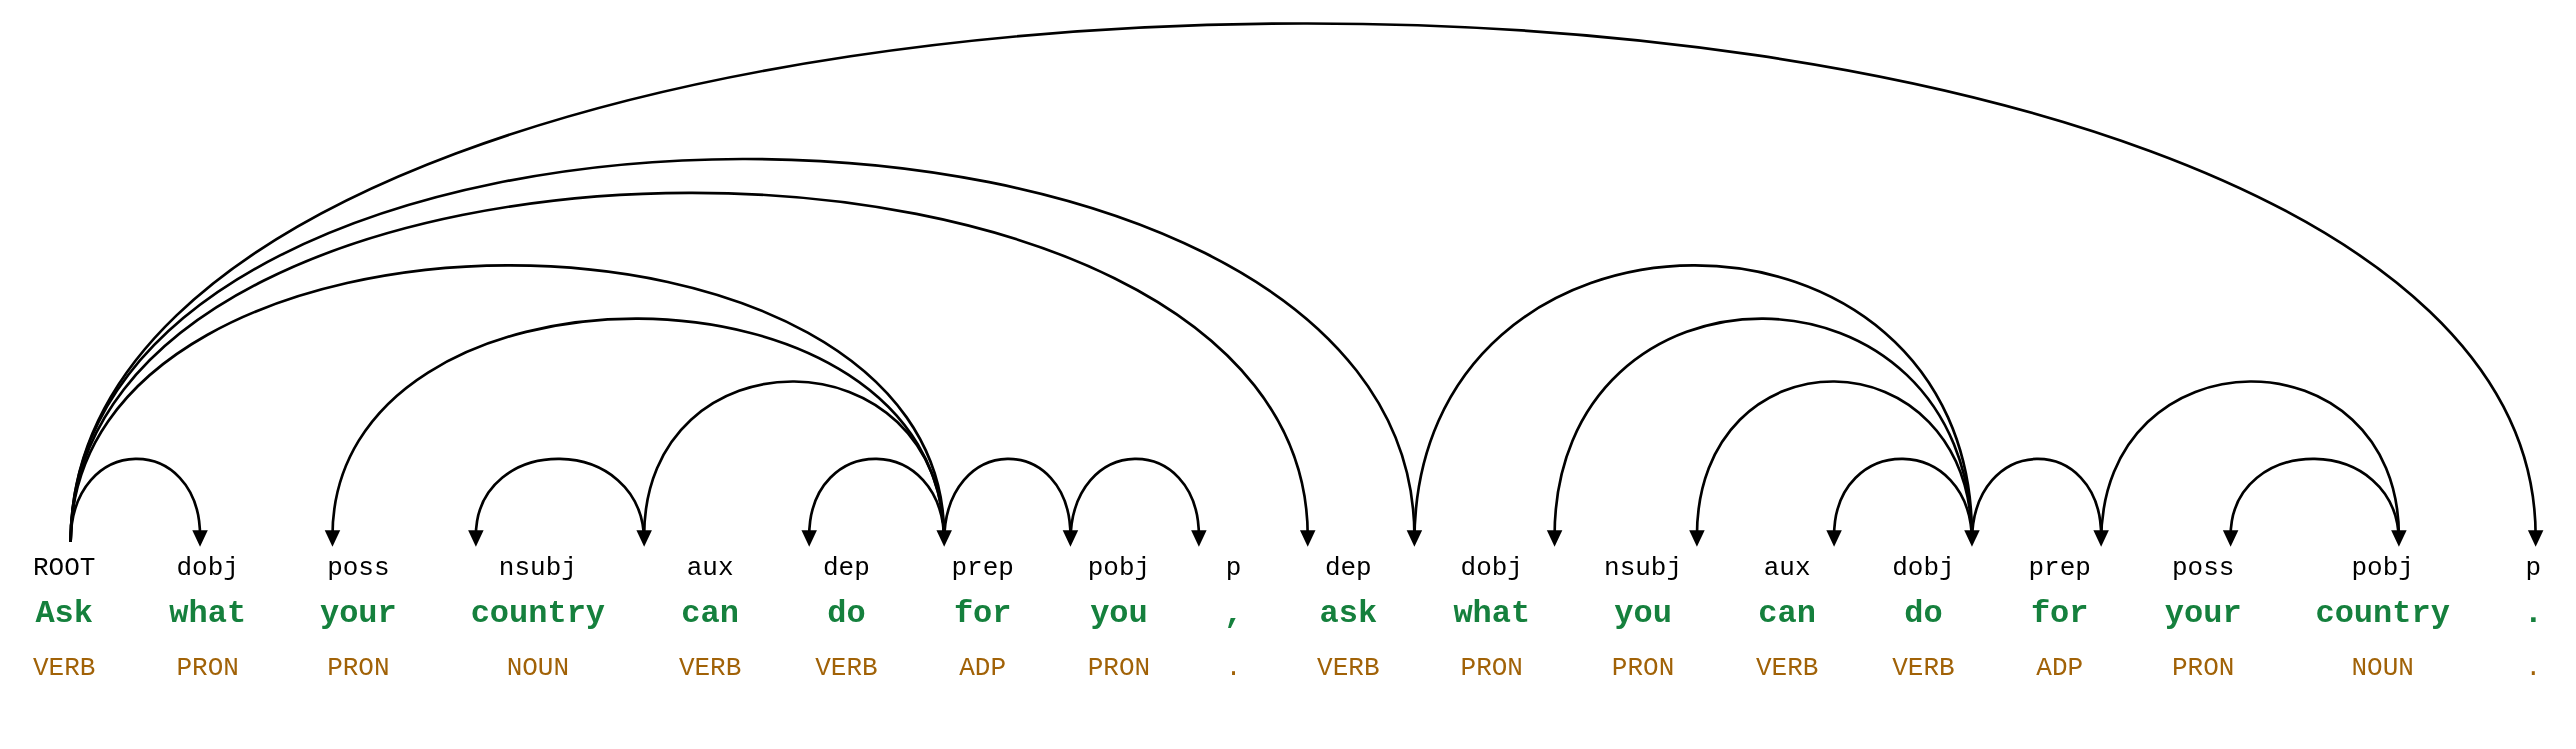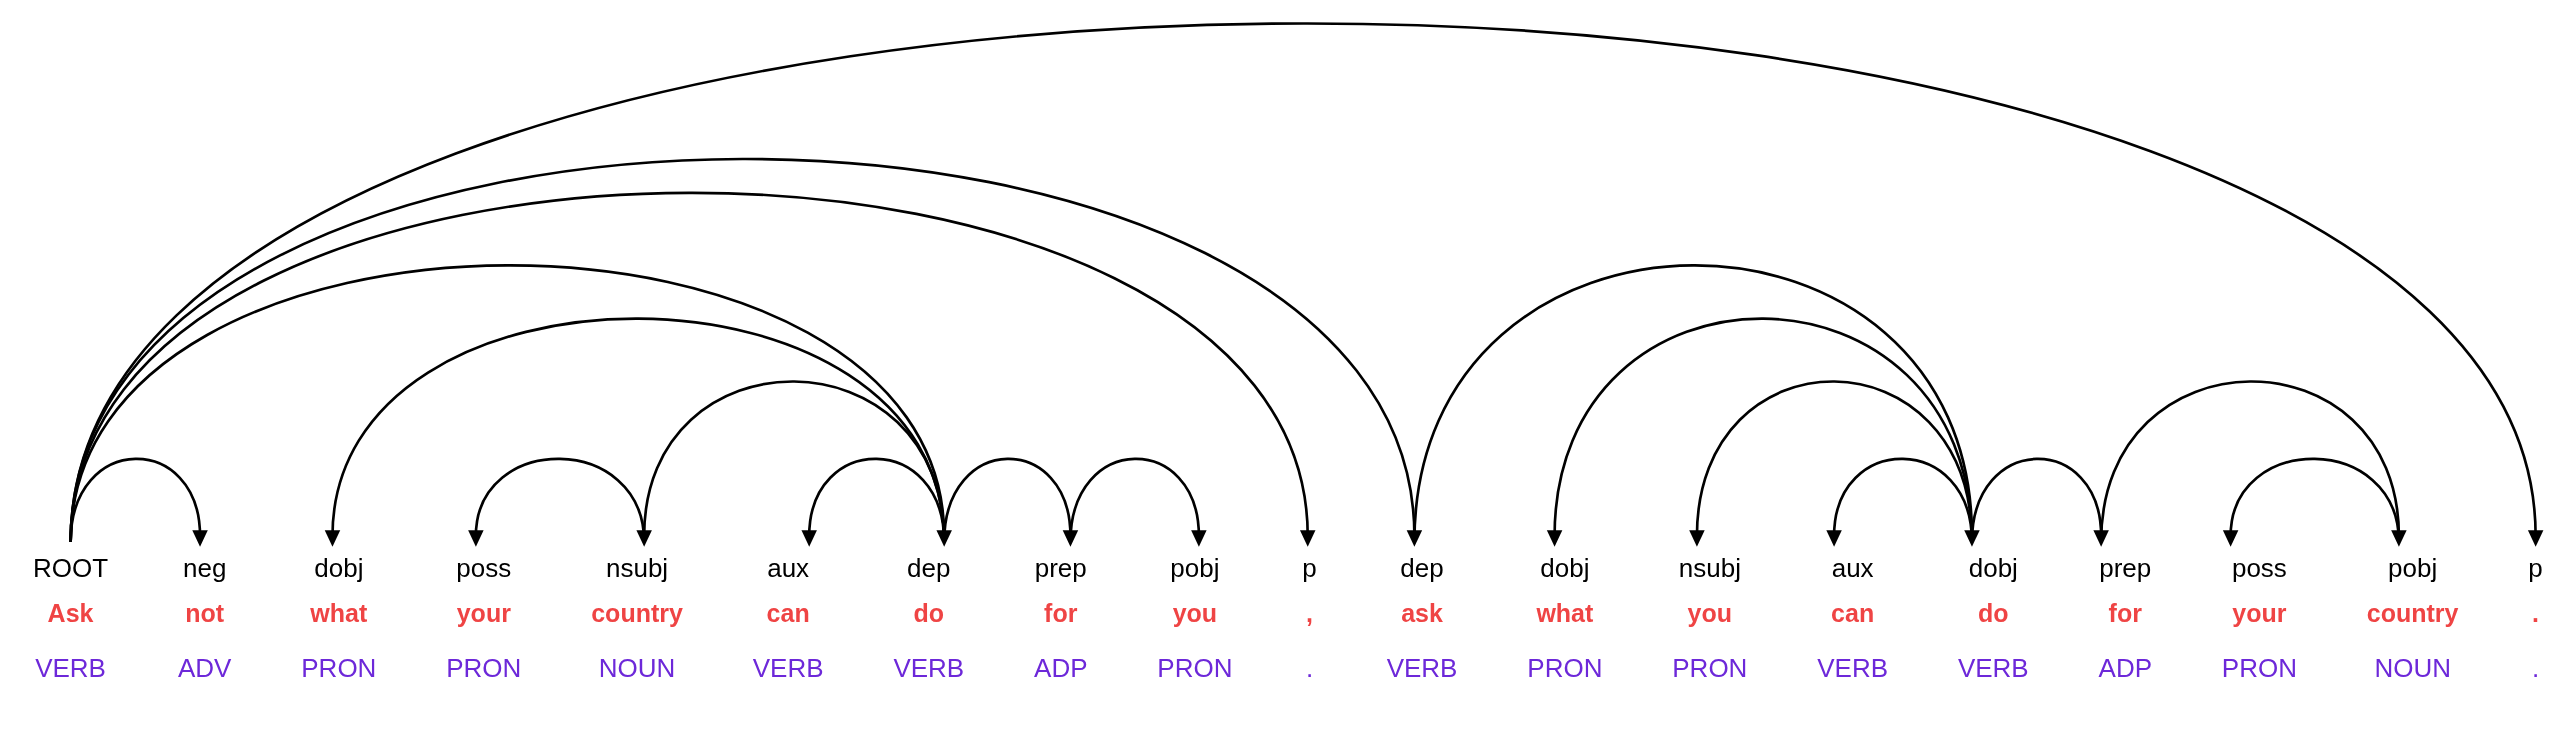--- a/index.html
+++ b/index.html
@@ -5,21 +5,21 @@
   html, body {
     margin: 0;
     padding: 0;
     background: #ffffff;
   }
   .stage {
     position: relative;
     width: 2576px;
     height: 678px;
     background: #ffffff;
-    font-family: Liberation Sans, sans-serif;
+    font-family: Liberation Mono, monospace;
     overflow: hidden;
   }
   #arcs {
     position: absolute;
     left: 0;
     top: 0;
   }
   .tokens {
     position: absolute;
     left: 33px;
@@ -34,31 +34,31 @@
     flex-direction: column;
     align-items: center;
   }
   .dep {
     font-size: 26px;
     line-height: 29px;
     color: #000000;
     white-space: nowrap;
   }
   .word {
-    font-size: 25px;
+    font-size: 32px;
     line-height: 41px;
     font-weight: bold;
-    color: #ef4444;
+    color: #15803d;
     margin-top: 9.7px;
     white-space: nowrap;
   }
   .pos {
     font-size: 26px;
     line-height: 29px;
-    color: #6d28d9;
+    color: #a16207;
     margin-top: 20px;
     white-space: nowrap;
   }
 </style>
 </head>
 <body>
 
 <div class="stage">
   <svg id="arcs" width="2576" height="750" viewBox="0 0 2662 775">
       <path d="M 73 560 C 73 446.6666666666667, 206.71875 446.6666666666667, 206.71875 554" fill="none" stroke="#000000" stroke-width="2.75"></path>
@@ -96,25 +96,20 @@
       <path d="M 73 560 C 73 33.33333333333337, 1461.625 33.33333333333337, 1461.625 554" fill="none" stroke="#000000" stroke-width="2.75"></path>
       <polygon points="1453.625,548 1469.625,548 1461.625,565" fill="#000000"></polygon>
       <path d="M 73 560 C 73 -153.33333333333337, 2620.296875 -153.33333333333337, 2620.296875 554" fill="none" stroke="#000000" stroke-width="2.75"></path>
       <polygon points="2612.296875,548 2628.296875,548 2620.296875,565" fill="#000000"></polygon>
     </svg>
   <div class="tokens" id="tokens">
       <div class="token">
         <div class="dep">ROOT</div>
         <div class="word">Ask</div>
         <div class="pos">VERB</div>
-      </div>
-      <div class="token">
-        <div class="dep">neg</div>
-        <div class="word">not</div>
-        <div class="pos">ADV</div>
       </div>
       <div class="token">
         <div class="dep">dobj</div>
         <div class="word">what</div>
         <div class="pos">PRON</div>
       </div>
       <div class="token">
         <div class="dep">poss</div>
         <div class="word">your</div>
         <div class="pos">PRON</div>

